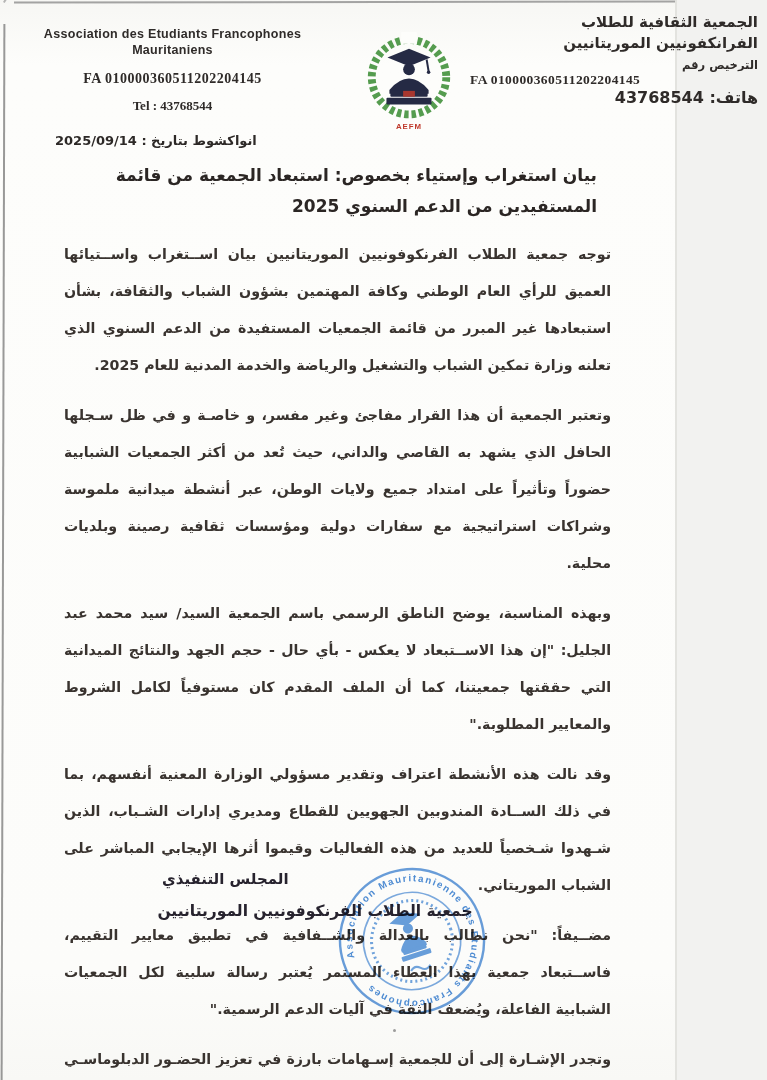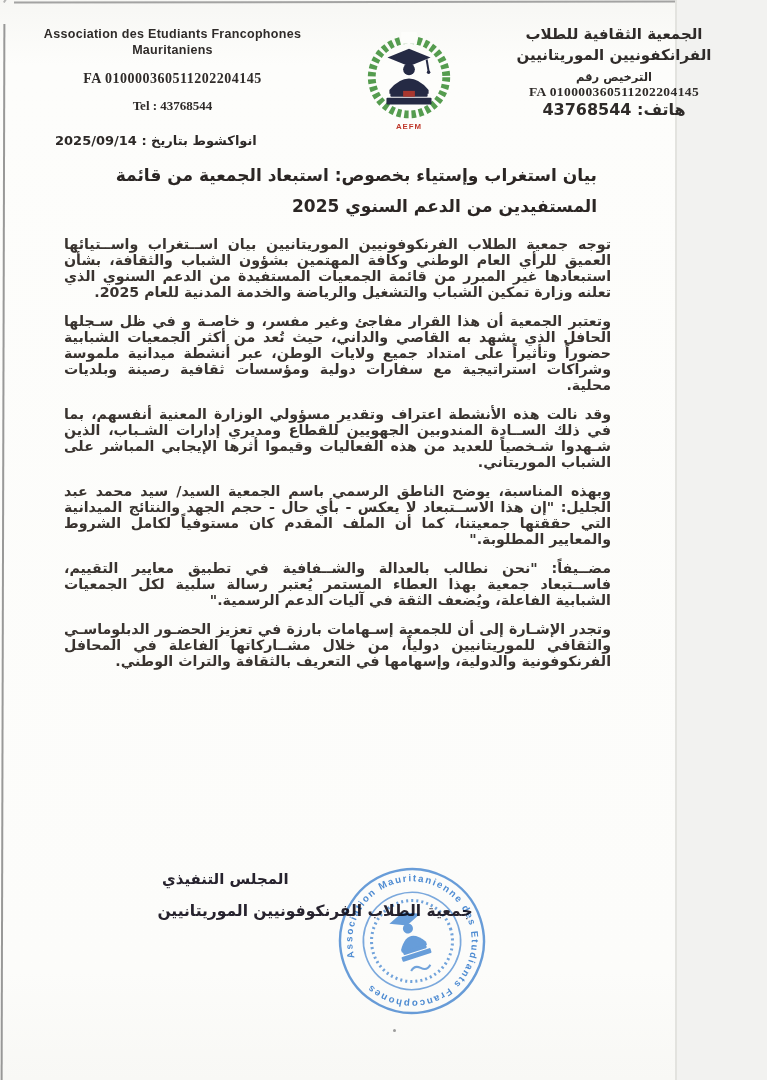--- a/index.html
+++ b/index.html
@@ -43,22 +43,22 @@
   .hdr-left {
     position: absolute; left: 30px; top: 26px; width: 285px;
     text-align: center; color: #2f2b29;
     font-family: "Liberation Sans", sans-serif; font-weight: bold;
   }
   .hdr-left .l1, .hdr-left .l2 { font-size: 12.5px; line-height: 16px; letter-spacing: .3px; }
   .hdr-left .fa { font-size: 14px; margin-top: 13px; letter-spacing: .5px; font-family: "Liberation Serif", serif; }
   .hdr-left .tel { font-size: 13px; margin-top: 11px; font-family: "Liberation Serif", serif; }
   .logo { position: absolute; left: 360px; top: 28px; width: 98px; height: 88px; }
   .hdr-right {
-    position: absolute; left: 470px; top: 24px; width: 288px;
-    text-align: center; color: #2f2b29; font-weight: bold; direction: rtl;
+    position: absolute; left: 470px; top: 12px; width: 288px;
+    color: #2f2b29; font-weight: bold; direction: rtl;
   }
   .hdr-right .a1 { font-size: 15px; line-height: 21px; }
   .hdr-right .a2 { font-size: 15px; line-height: 21px; }
   .hdr-right .lic { font-size: 11.5px; margin-top: 4px; }
   .hdr-right .fa2 { font-size: 13.5px; direction: ltr; letter-spacing: .4px; font-family: "Liberation Serif", serif; font-weight: bold; }
   .hdr-right .ph { font-size: 16px; }
   
   .date-line {
     position: absolute; left: 55px; top: 133px; direction: rtl;
     font-size: 13px; font-weight: bold; color: #2d2927;
@@ -68,21 +68,21 @@
     margin: 0; direction: rtl; 
     font-size: 17px; line-height: 31px; font-weight: bold; color: #2b2624;
   }
   
   .body-text {
     position: absolute; top: 236px; left: 64px; right: 66px;
     direction: rtl; text-align: justify;
   }
   .body-text p {
     margin: 0 0 13px 0;
-    font-size: 14.2px; line-height: 16px; font-weight: bold; color: #39332f;
+    font-size: 14.2px; line-height: 37px; font-weight: bold; color: #39332f;
   }
   
   .sig1 {
     position: absolute; top: 870px; left: 162px; width: 400px;
     text-align: left; direction: rtl;
     font-size: 15px; font-weight: bold; color: #27232e;
   }
   .sig2 {
     position: absolute; top: 902px; left: 115px; width: 400px;
     text-align: center; direction: rtl;
@@ -136,22 +136,22 @@
     <div class="ph">هاتف: 43768544</div>
   </div>
 
   <div class="date-line">انواكشوط بتاريخ : 2025/09/14</div>
 
   <h1 class="doc-title">بيان استغراب وإستياء بخصوص: استبعاد الجمعية من قائمة المستفيدين من الدعم السنوي 2025</h1>
 
   <main class="body-text">
     <p>توجه جمعية الطلاب الفرنكوفونيين الموريتانيين بيان اســتغراب واســتيائها العميق للرأي العام الوطني وكافة المهتمين بشؤون الشباب والثقافة، بشأن استبعادها غير المبرر من قائمة الجمعيات المستفيدة من الدعم السنوي الذي تعلنه وزارة تمكين الشباب والتشغيل والرياضة والخدمة المدنية للعام 2025.</p>
     <p>وتعتبر الجمعية أن هذا القرار مفاجئ وغير مفسر، و خاصـة و في ظل سـجلها الحافل الذي يشهد به القاصي والداني، حيث تُعد من أكثر الجمعيات الشبابية حضوراً وتأثيراً على امتداد جميع ولايات الوطن، عبر أنشطة ميدانية ملموسة وشراكات استراتيجية مع سفارات دولية ومؤسسات ثقافية رصينة وبلديات محلية.</p>
+    <p>وبهذه المناسبة، يوضح الناطق الرسمي باسم الجمعية السيد/ سيد محمد عبد الجليل: "إن هذا الاســتبعاد لا يعكس - بأي حال - حجم الجهد والنتائج الميدانية التي حققتها جمعيتنا، كما أن الملف المقدم كان مستوفياً لكامل الشروط والمعايير المطلوبة."</p>
     <p>وقد نالت هذه الأنشطة اعتراف وتقدير مسؤولي الوزارة المعنية أنفسهم، بما في ذلك الســادة المندوبين الجهويين للقطاع ومديري إدارات الشـباب، الذين شـهدوا شـخصياً للعديد من هذه الفعاليات وقيموا أثرها الإيجابي المباشر على الشباب الموريتاني.</p>
-    <p>وبهذه المناسبة، يوضح الناطق الرسمي باسم الجمعية السيد/ سيد محمد عبد الجليل: "إن هذا الاســتبعاد لا يعكس - بأي حال - حجم الجهد والنتائج الميدانية التي حققتها جمعيتنا، كما أن الملف المقدم كان مستوفياً لكامل الشروط والمعايير المطلوبة."</p>
     <p>مضــيفاً: "نحن نطالب بالعدالة والشــفافية في تطبيق معايير التقييم، فاســتبعاد جمعية بهذا العطاء المستمر يُعتبر رسالة سلبية لكل الجمعيات الشبابية الفاعلة، ويُضعف الثقة في آليات الدعم الرسمية."</p>
     <p>وتجدر الإشـارة إلى أن للجمعية إسـهامات بارزة في تعزيز الحضـور الدبلوماسـي والثقافي للموريتانيين دولياً، من خلال مشــاركاتها الفاعلة في المحافل الفرنكوفونية والدولية، وإسهامها في التعريف بالثقافة والتراث الوطني.</p>
   </main>
 
   <div class="sig1">المجلس التنفيذي</div>
   <div class="sig2">جمعية الطلاب الفرنكوفونيين الموريتانيين</div>
 
   <div class="stamp">
     <svg viewBox="0 0 170 170" width="172" height="172">
       <g transform="rotate(-18 85 85)" fill="none" stroke="#4084d4">

